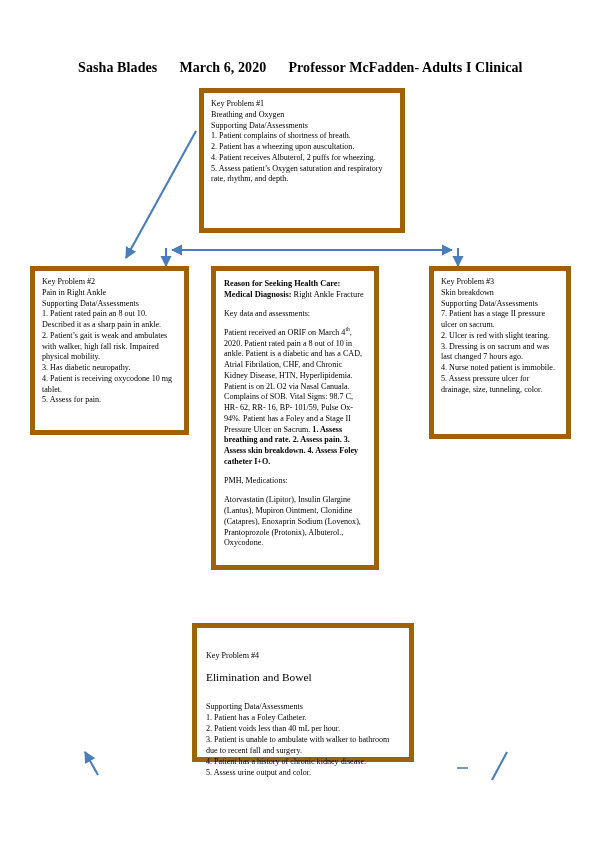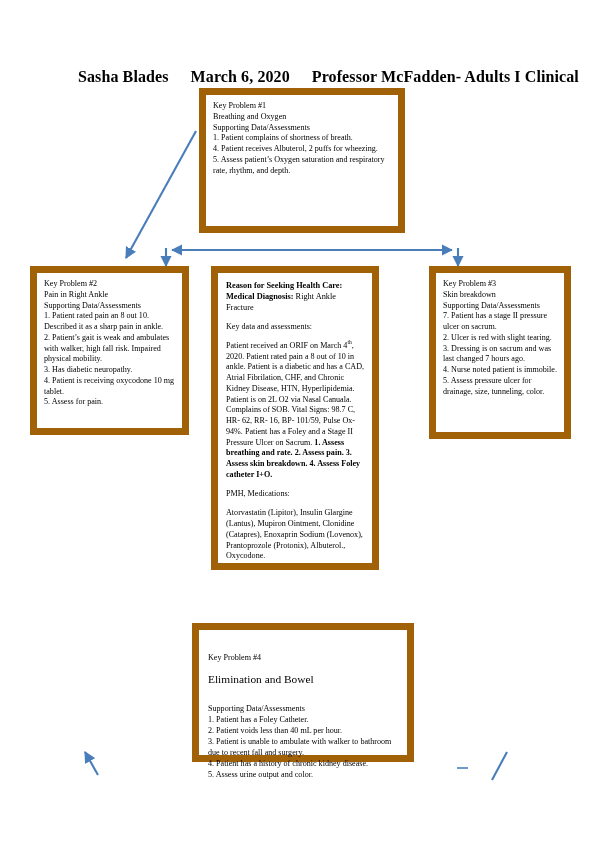--- a/index.html
+++ b/index.html
@@ -20,35 +20,35 @@
     position: absolute;
     inset: 0;
     width: 595px;
     height: 842px;
   }
 
   
   .header {
     position: absolute;
     left: 78px;
-    top: 68px;
+    top: 60px;
     width: 460px;
     font-weight: bold;
-    font-size: 16px;
+    font-size: 14px;
     letter-spacing: 0.1px;
     white-space: nowrap;
   }
   .header .seg { display: inline-block; }
   .header .gap-a { width: 22px; display: inline-block; }
   .header .gap-b { width: 22px; display: inline-block; }
 
   
   .box {
     position: absolute;
-    border: 7px solid #a16207;
+    border: 5px solid #a16207;
     background: #ffffff;
     box-sizing: border-box;
     font-size: 8.1px;
     line-height: 1.33;
     padding: 6px 7px 6px 7px;
   }
   .box p {
     margin: 0;
   }
   .box .blank {
@@ -143,20 +143,21 @@
     <line x1="492" y1="780" x2="507" y2="752" stroke="#4a7ebb" stroke-width="2.1"></line>
 
     <line x1="457" y1="768" x2="468" y2="768" stroke="#4a7ebb" stroke-width="1.6"></line>
   </svg>
 
   <div class="box" id="box-top">
     <p>Key Problem #1</p>
     <p>Breathing and Oxygen</p>
     <p>Supporting Data/Assessments</p>
     <p>1. Patient complains of shortness of breath.</p>
+    <p>2. Patient has a wheezing upon auscultation.</p>
     <p>4. Patient receives Albuterol, 2 puffs for wheezing.</p>
     <p>5. Assess patient’s Oxygen saturation and respiratory rate, rhythm, and depth.</p>
   </div>
 
   <div class="box" id="box-left">
     <p>Key Problem #2</p>
     <p>Pain in Right Ankle</p>
     <p>Supporting Data/Assessments</p>
     <p>1. Patient rated pain an 8 out 10. Described it as a sharp pain in ankle.</p>
     <p>2. Patient’s gait is weak and ambulates with walker, high fall risk. Impaired physical mobility.</p>

